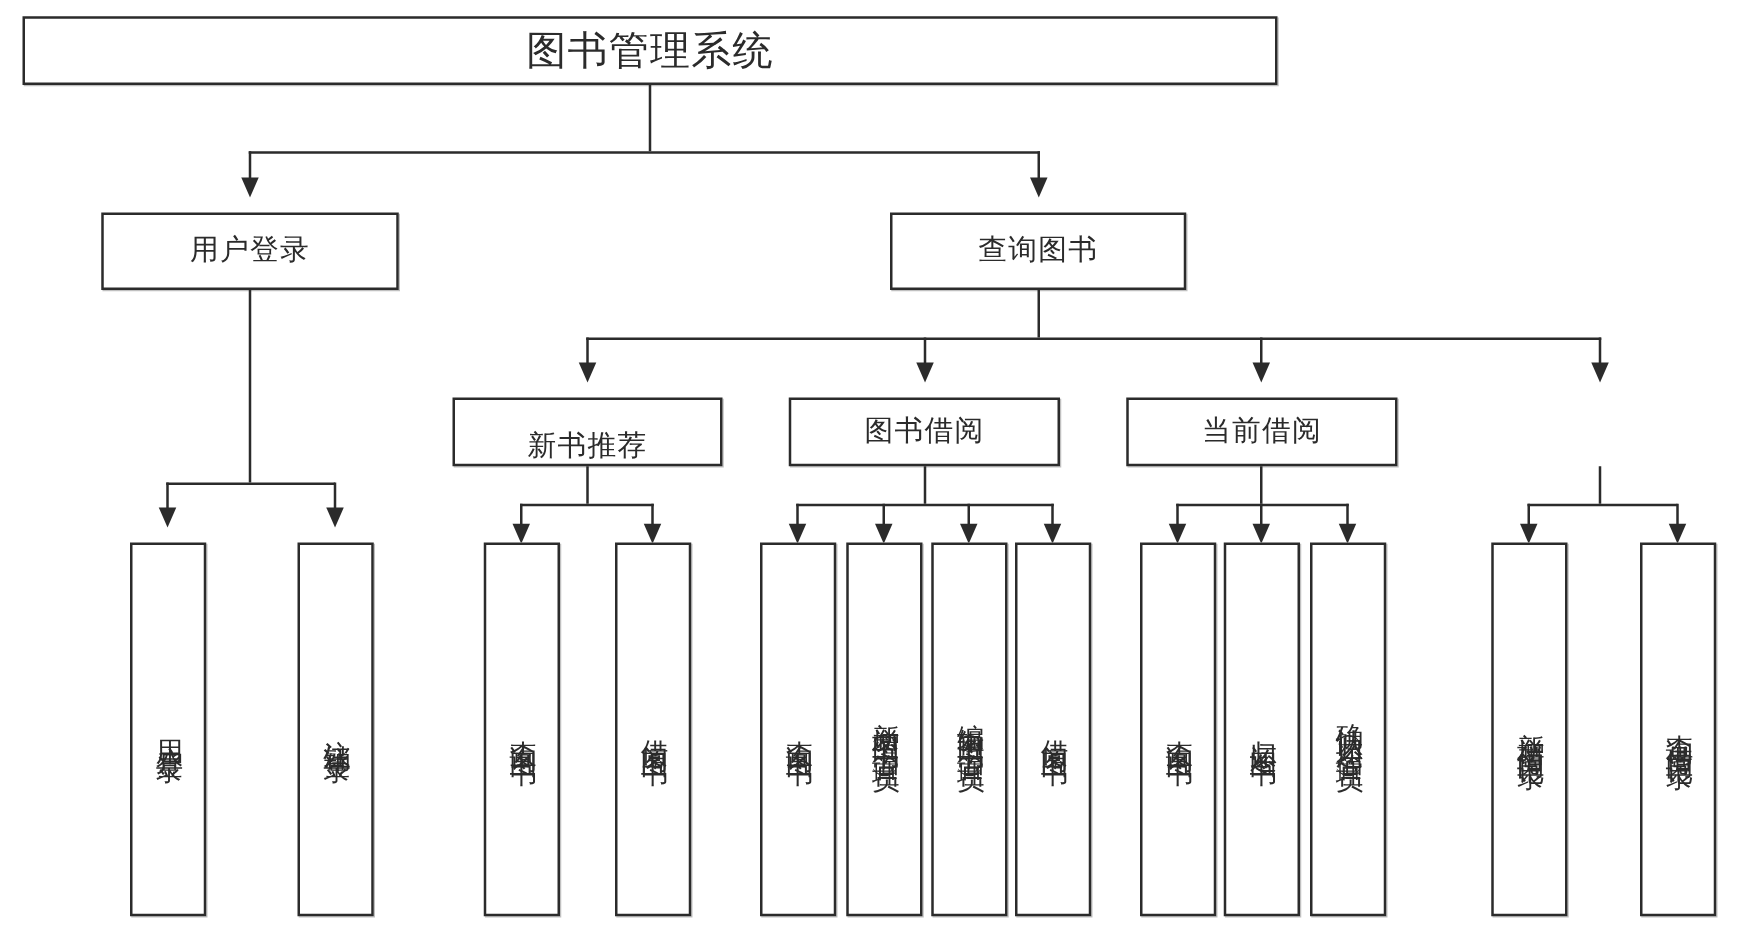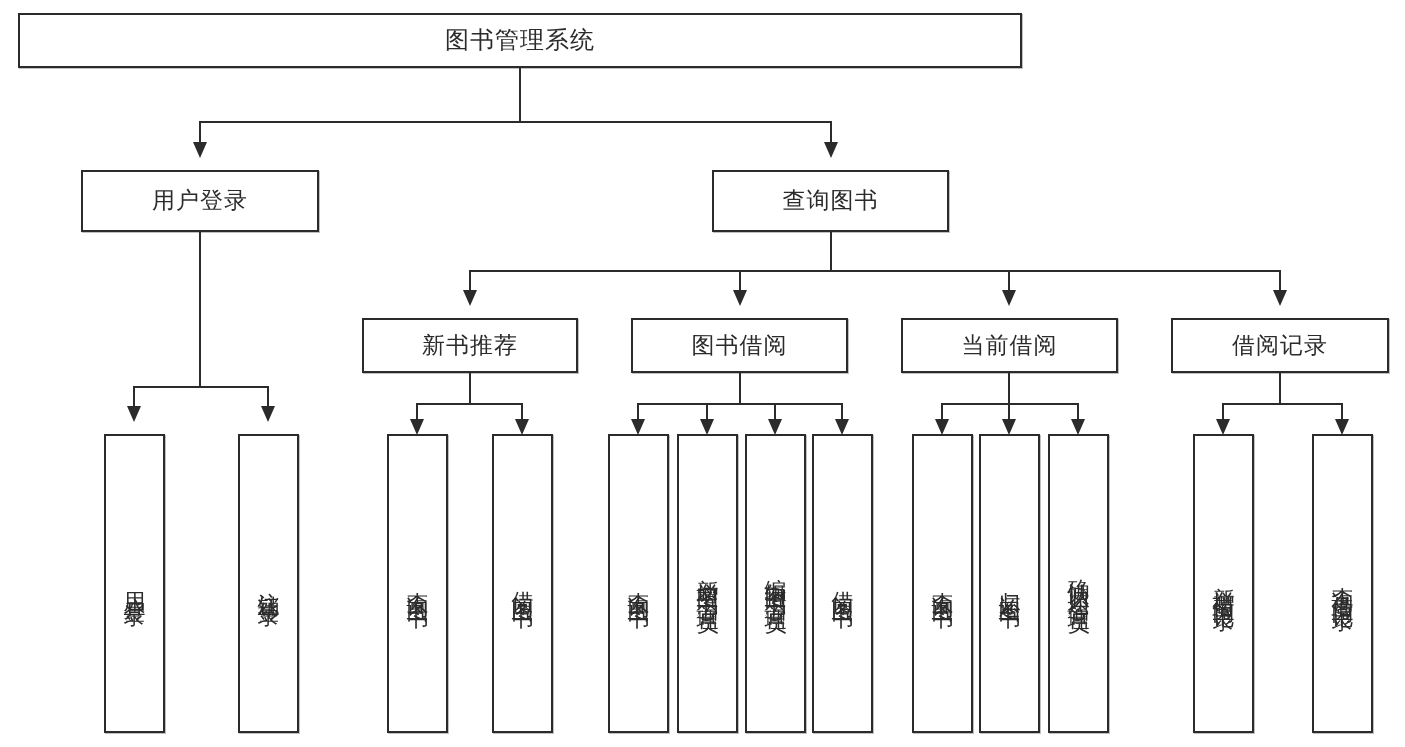--- a/index.html
+++ b/index.html
@@ -36,21 +36,21 @@
     line-height: 1.18;
     color: #2b2b2b;
     white-space: nowrap;
   }
   
   .node.horiz .label {
     writing-mode: horizontal-tb;
     font-size: 23px;
     letter-spacing: 1px;
   }
-  .node.root .label { font-size: 24px; }
+  .node.root .label { font-size: 32px; }
   
   .node.vert {
     align-items: center;
     justify-content: center;
   }
   .node.vert .label {
     writing-mode: vertical-rl;
     text-orientation: upright;
     font-size: 22px;
     letter-spacing: 5px;
@@ -118,31 +118,28 @@
   <div class="edge h" style="left:469px; top:270px; width:812px; height:2px;"></div>
   <div class="edge v" style="left:469px; top:270px; width:2px; height:22px;"></div>
   <div class="arrow" style="left:463px; top:290px;"></div>
   <div class="edge v" style="left:739px; top:270px; width:2px; height:22px;"></div>
   <div class="arrow" style="left:733px; top:290px;"></div>
   <div class="edge v" style="left:1008px; top:270px; width:2px; height:22px;"></div>
   <div class="arrow" style="left:1002px; top:290px;"></div>
   <div class="edge v" style="left:1279px; top:270px; width:2px; height:22px;"></div>
   <div class="arrow" style="left:1273px; top:290px;"></div>
 
-  <div class="node horiz" style="left:362px; top:318px; width:216px; height:55px;">
+  <div class="node horiz" style="left:362px; top:318px; width:216px; height:55px;align-items:flex-end;">
     <span class="label">新书推荐</span>
   </div>
   <div class="node horiz" style="left:901px; top:318px; width:217px; height:55px;">
     <span class="label">当前借阅</span>
   </div>
   <div class="node horiz" style="left:631px; top:318px; width:217px; height:55px;">
     <span class="label">图书借阅</span>
-  </div>
-  <div class="node horiz" style="left:1171px; top:318px; width:218px; height:55px;">
-    <span class="label">借阅记录</span>
   </div>
 
   <div class="edge v" style="left:469px; top:373px; width:2px; height:30px;"></div>
   <div class="edge h" style="left:416px; top:403px; width:107px; height:2px;"></div>
   <div class="edge v" style="left:416px; top:403px; width:2px; height:18px;"></div>
   <div class="arrow" style="left:410px; top:419px;"></div>
   <div class="edge v" style="left:521px; top:403px; width:2px; height:18px;"></div>
   <div class="arrow" style="left:515px; top:419px;"></div>
 
   <div class="edge v" style="left:739px; top:373px; width:2px; height:30px;"></div>

